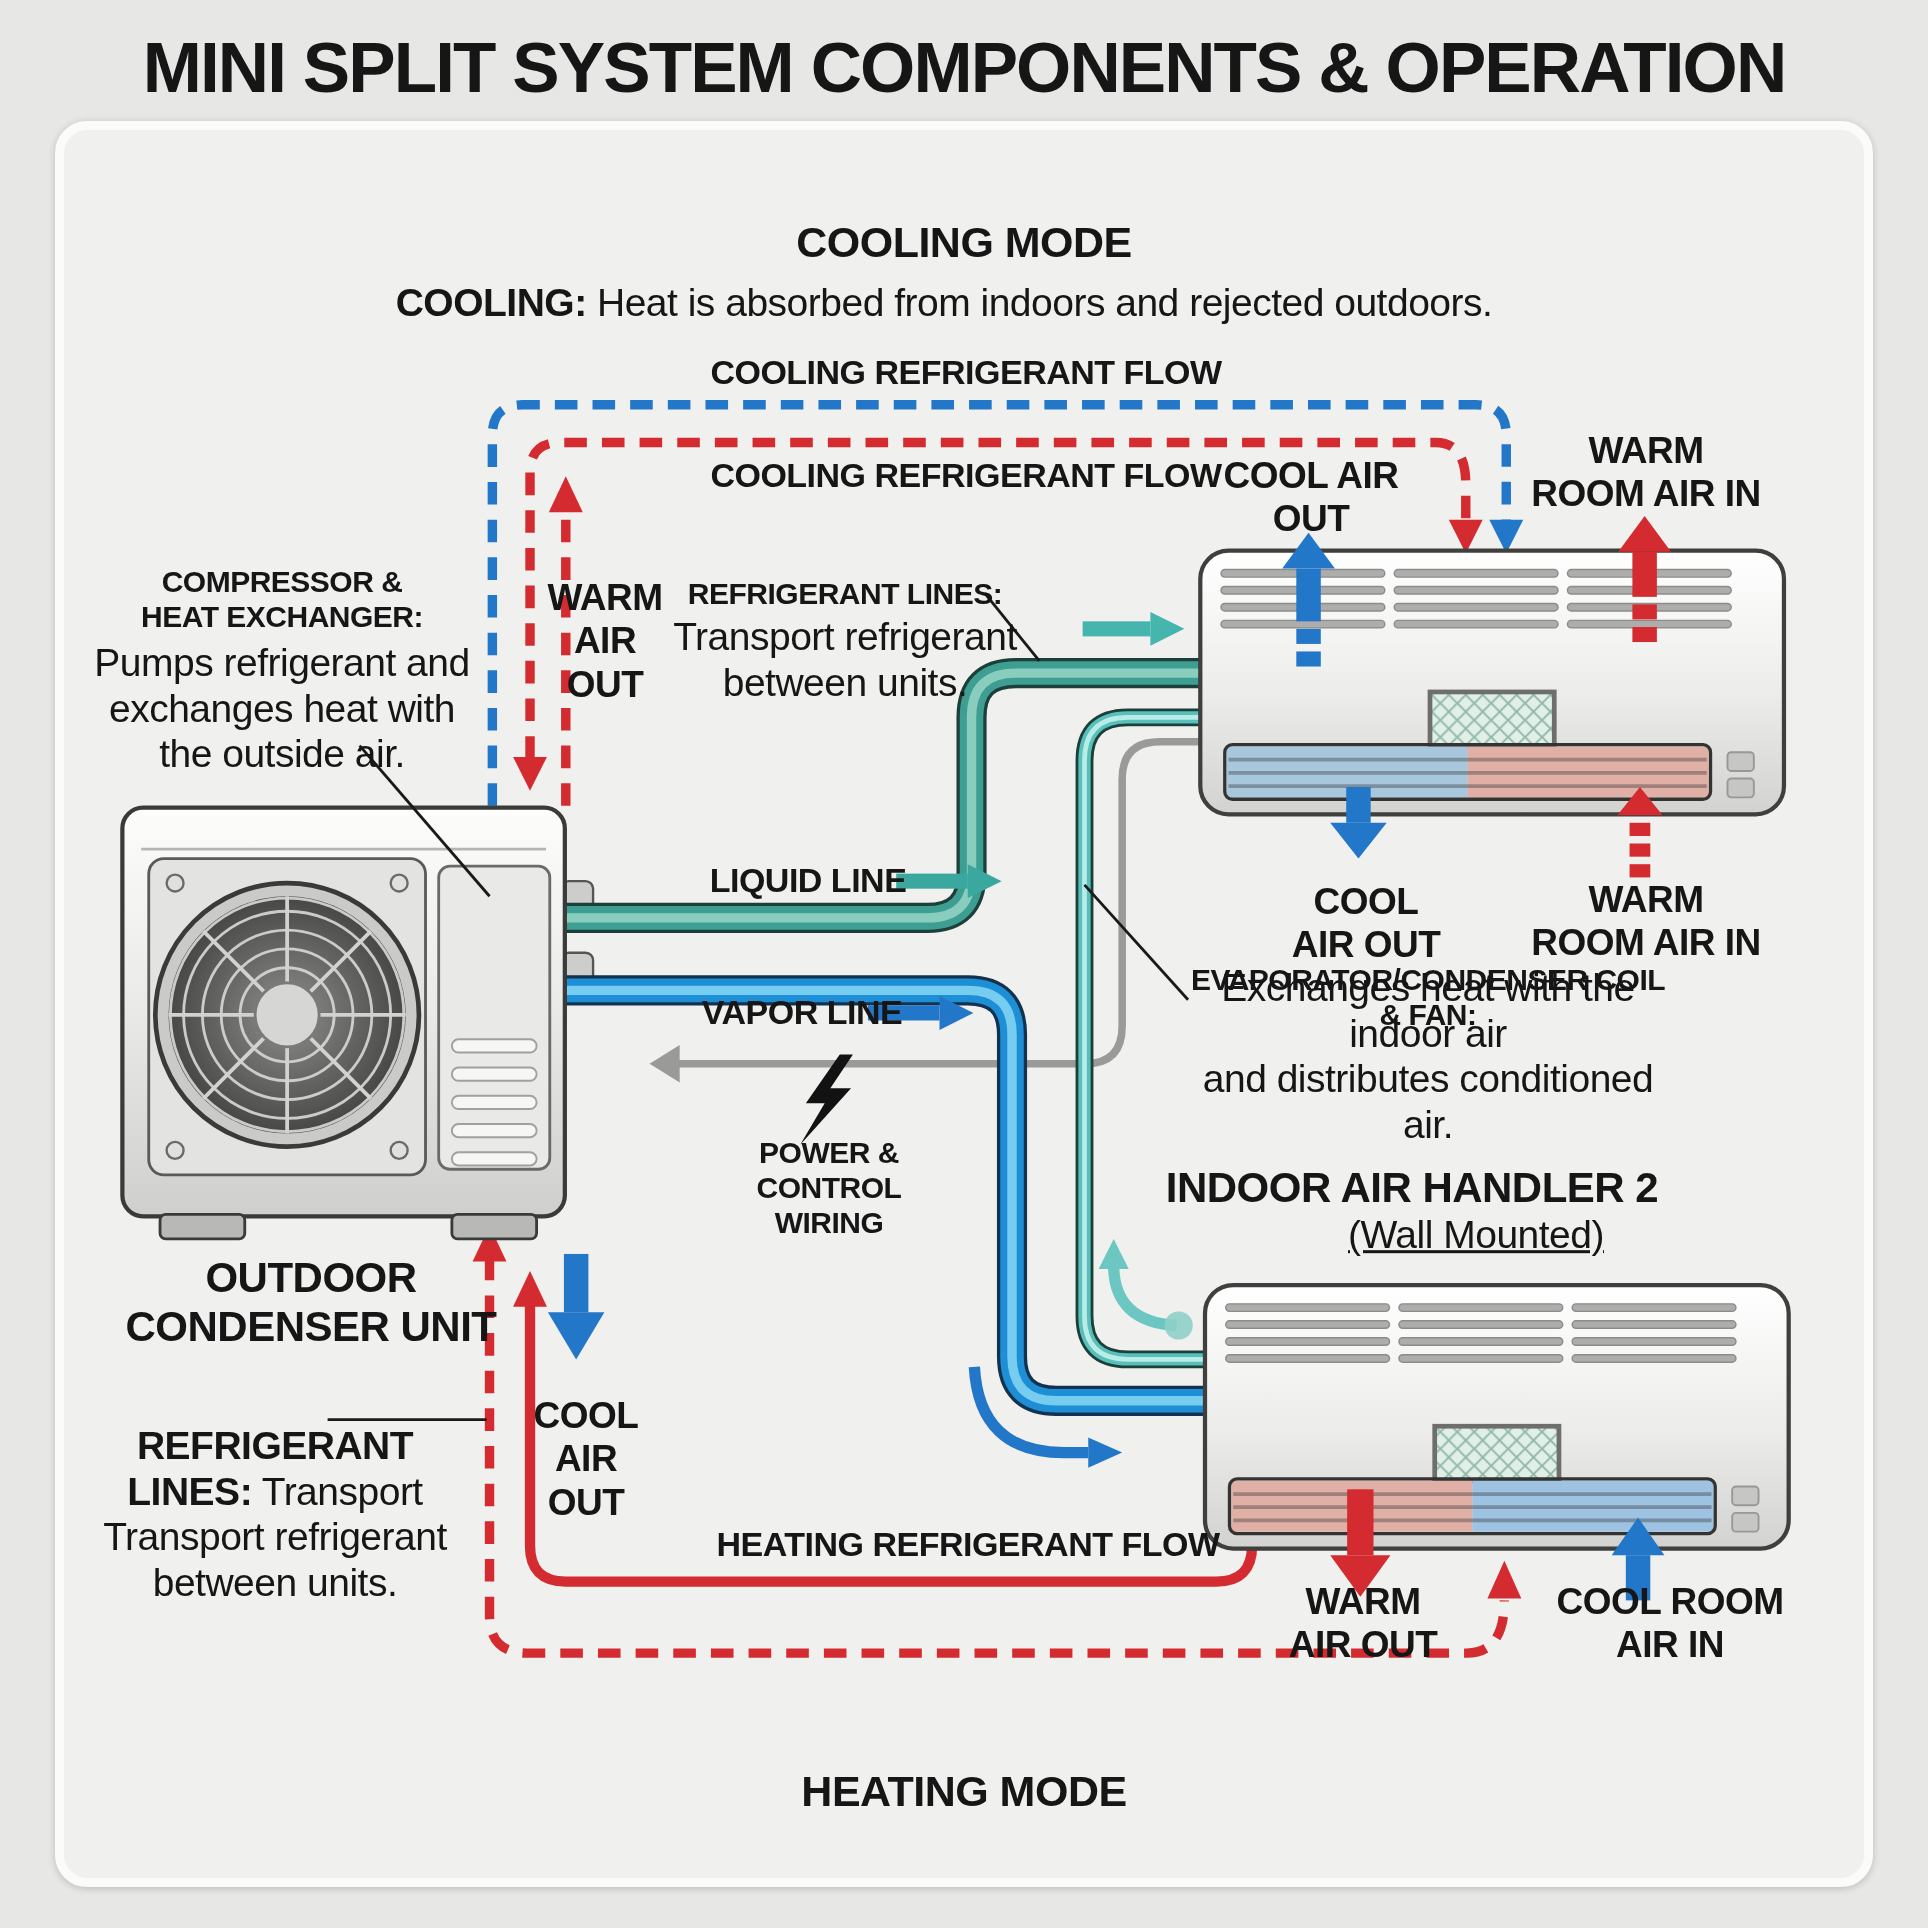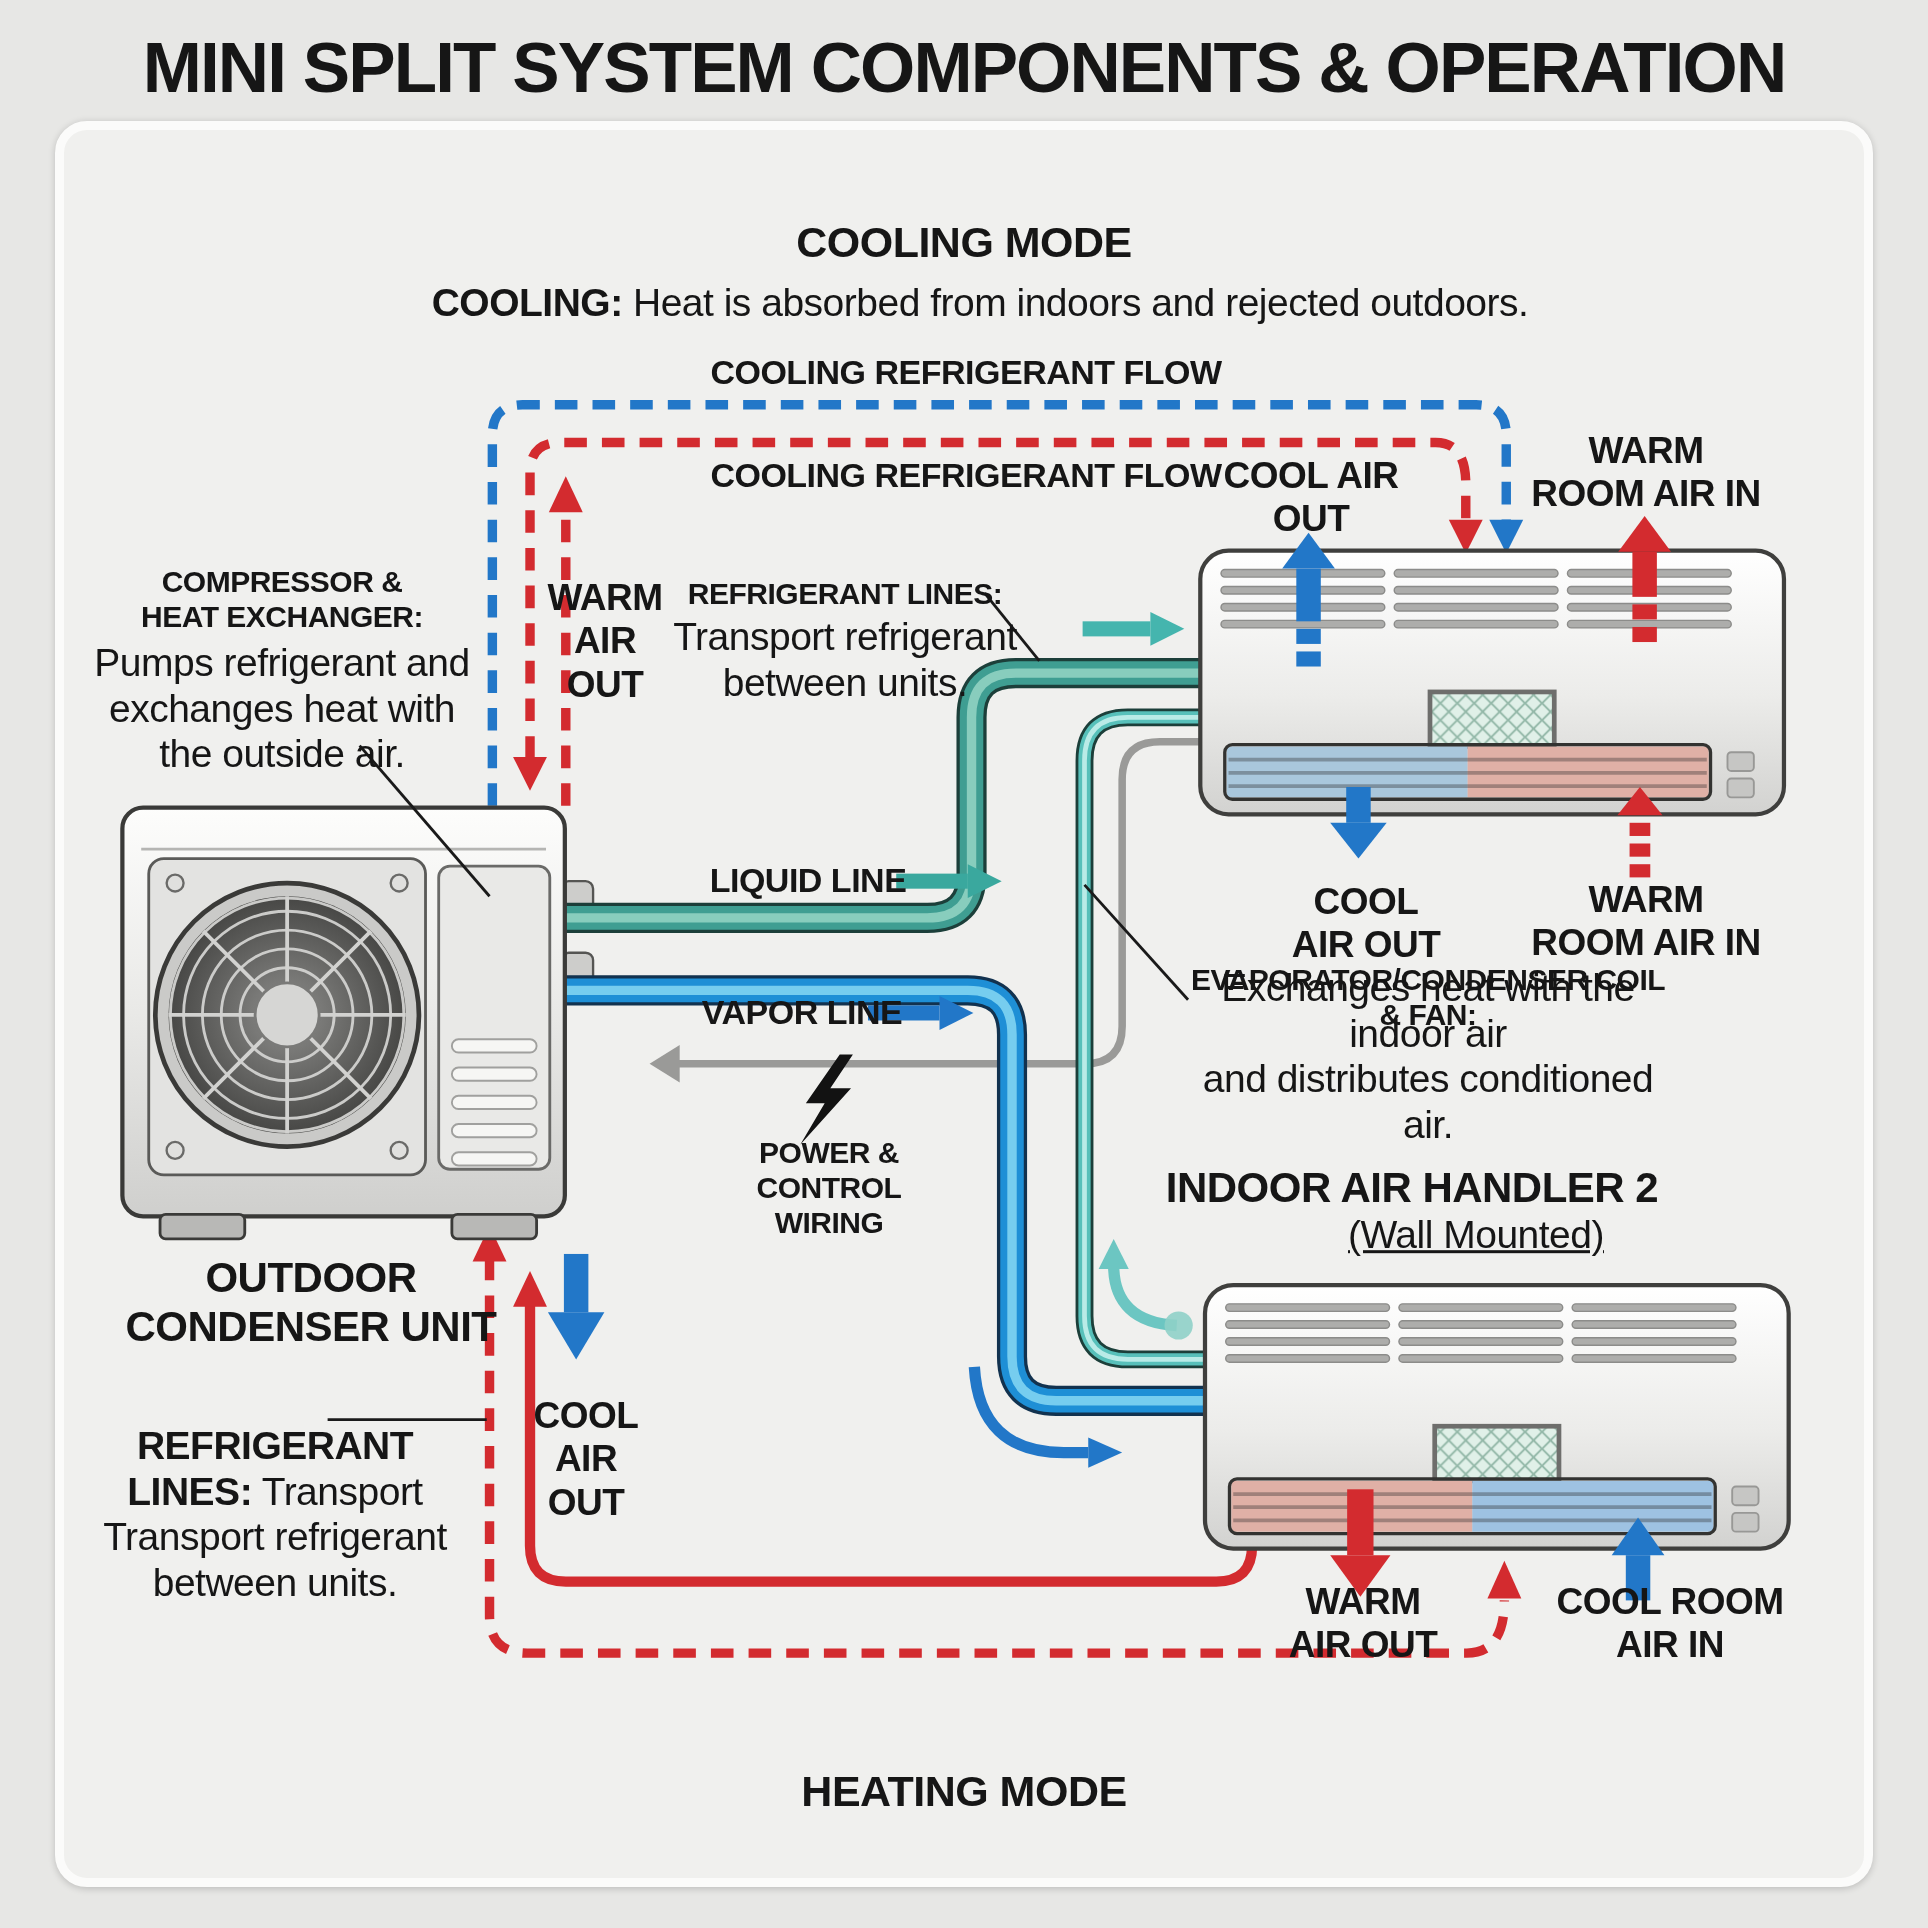--- a/index.html
+++ b/index.html
@@ -268,21 +268,21 @@
       <line x1="382" y1="792" x2="520" y2="952"></line>
       <line x1="1046" y1="630" x2="1104" y2="702"></line>
       <line x1="1152" y1="940" x2="1262" y2="1062"></line>
       <line x1="348" y1="1508" x2="517" y2="1508"></line>
     </g>
   </svg>
 
   <div class="lbl t-h2" style="left:964px;top:242px;">COOLING MODE</div>
 
   <div class="lbl t-title" style="left:964px;top:68px;">MINI SPLIT SYSTEM COMPONENTS &amp; OPERATION</div>
-  <div class="lbl t-sub" style="left:980px;top:303px;"><span class="lead">COOLING:</span><span> Heat is absorbed from indoors and rejected outdoors.</span></div>
+  <div class="lbl t-sub" style="left:944px;top:303px;"><span class="lead">COOLING:</span><span> Heat is absorbed from indoors and rejected outdoors.</span></div>
 
   <div class="lbl t-flow" style="left:966px;top:373px;">COOLING REFRIGERANT FLOW</div>
   <div class="lbl t-flow" style="left:966px;top:476px;">COOLING REFRIGERANT FLOW</div>
 
   <div class="lbl t-air" style="left:1311px;top:497px;">COOL AIR
 OUT</div>
   <div class="lbl t-air" style="left:1646px;top:472px;">WARM
 ROOM AIR IN</div>
   <div class="lbl t-air" style="left:605px;top:641px;">WARM
 AIR
@@ -321,20 +321,21 @@
 
   <div class="lbl t-air" style="left:586px;top:1459px;">COOL
 AIR
 OUT</div>
 
   <div class="lbl t-air" style="left:1366px;top:923px;">COOL
 AIR OUT</div>
   <div class="lbl t-air" style="left:1646px;top:921px;">WARM
 ROOM AIR IN</div>
 
+  <div class="lbl t-flow" style="left:968px;top:1545px;">HEATING REFRIGERANT FLOW</div>
   <div class="lbl t-air" style="left:1363px;top:1623px;">WARM
 AIR OUT</div>
   <div class="lbl t-air" style="left:1670px;top:1623px;">COOL ROOM
 AIR IN</div>
 
   <div class="lbl t-h2" style="left:964px;top:1791px;">HEATING MODE</div>
 </div>
 
 
 </body></html>

